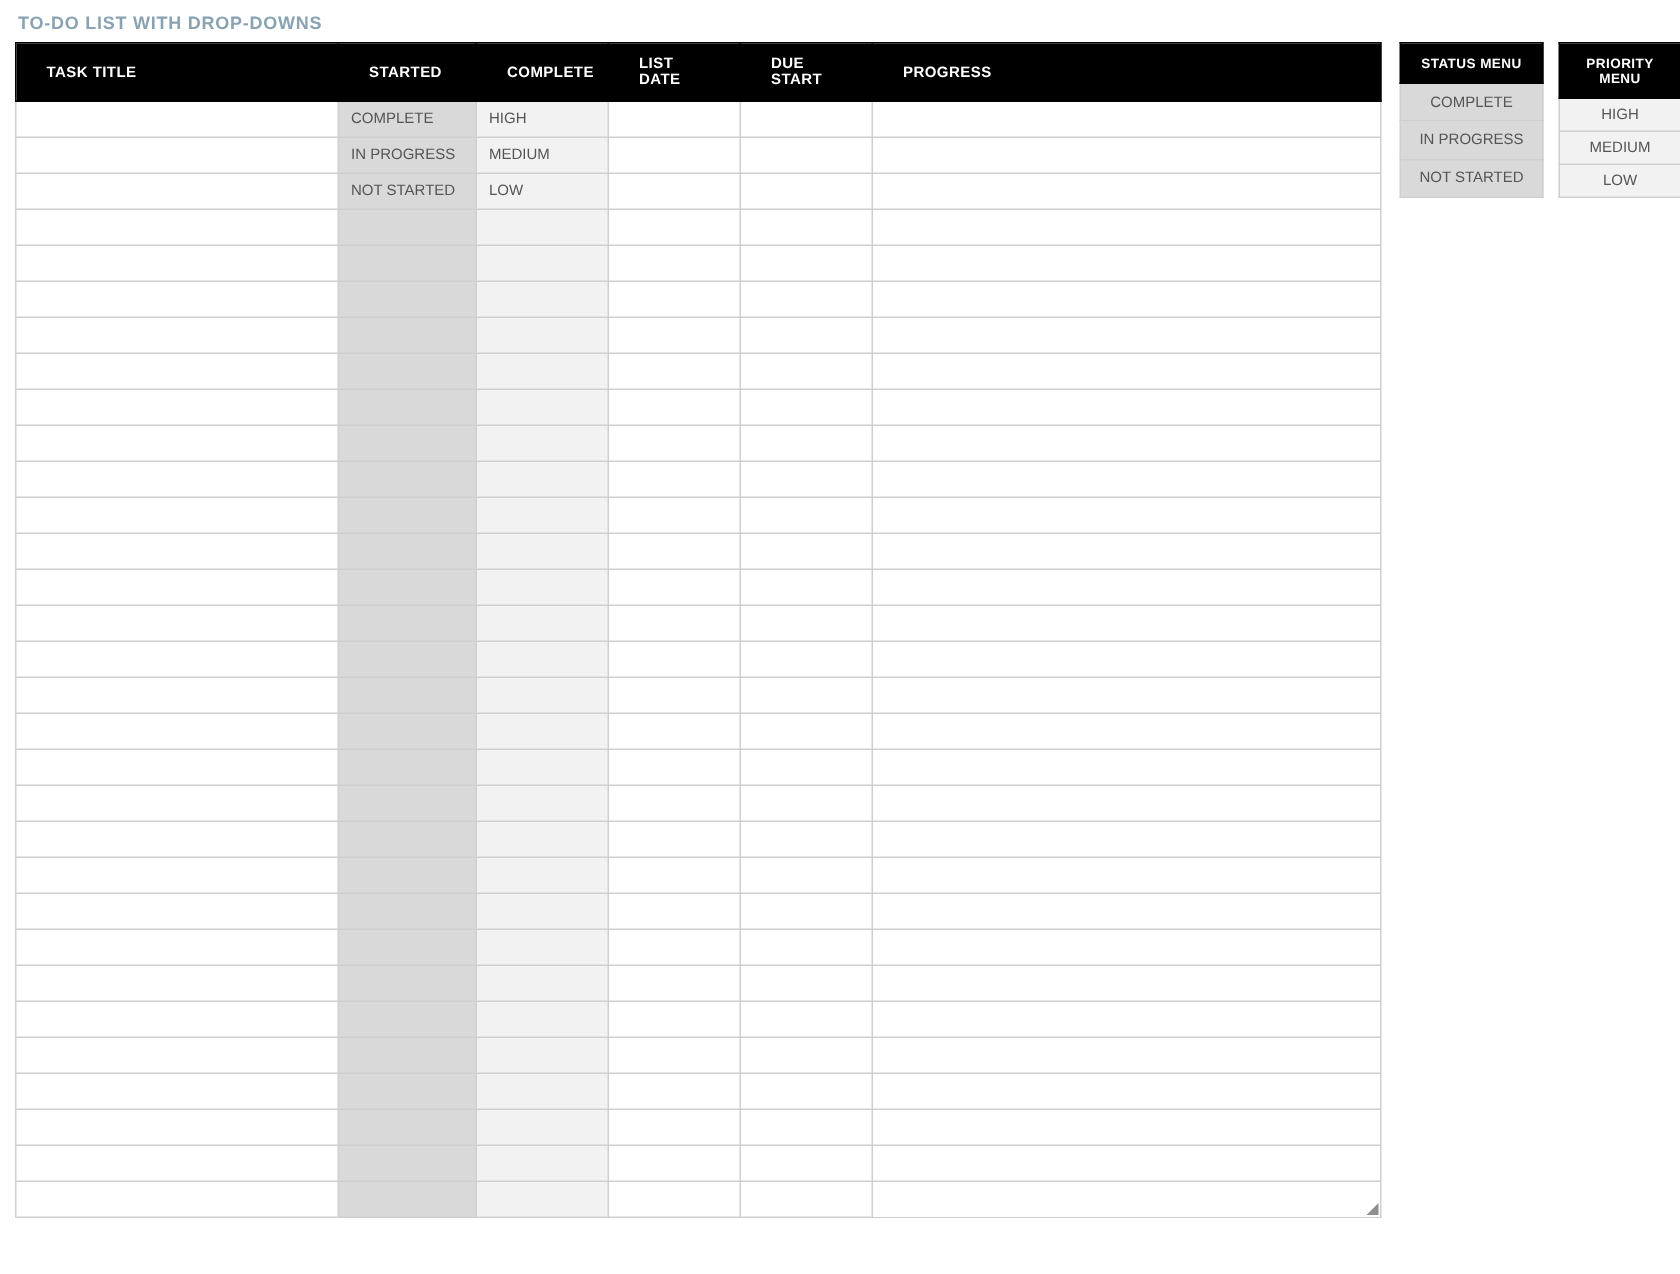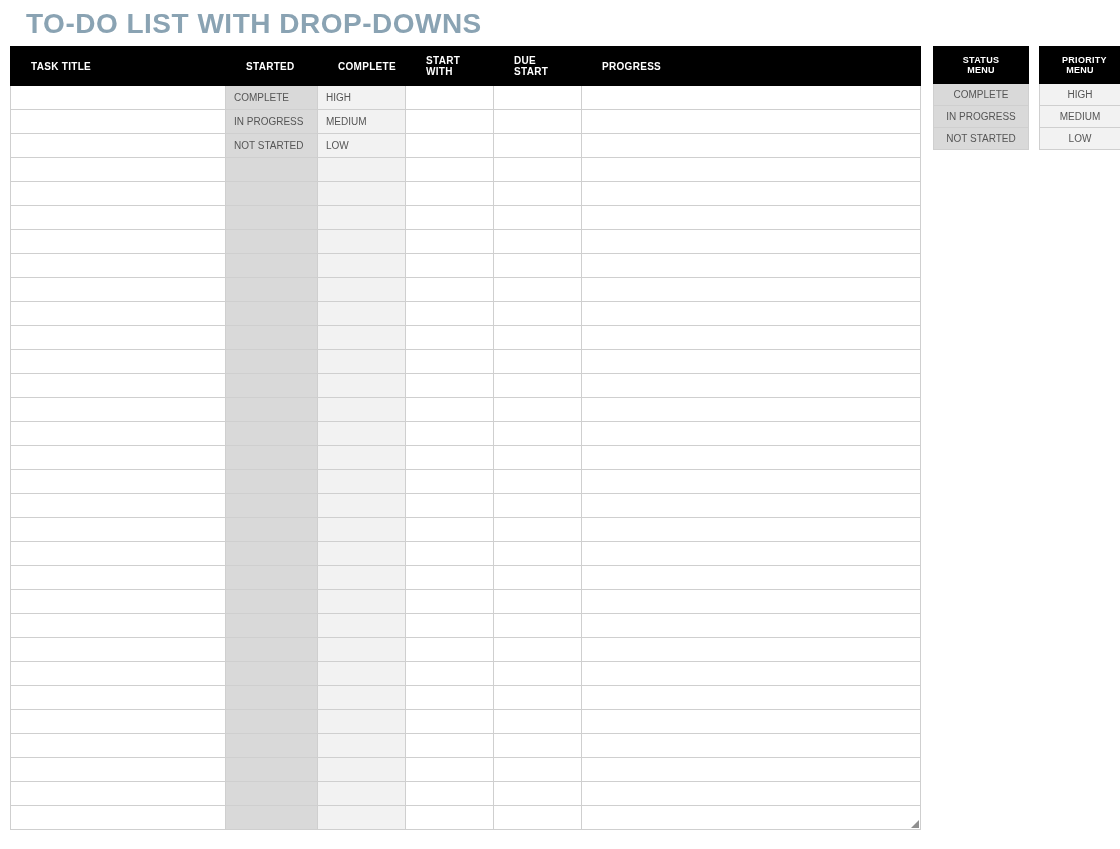--- a/index.html
+++ b/index.html
@@ -5,24 +5,24 @@
   * { box-sizing: border-box; }
   body {
     margin: 0;
     padding: 8px 10px;
     font-family: Arial, Helvetica, sans-serif;
     background: #fff;
     width: 1120px;
   }
   .title {
     color: #8aa3b3;
-    font-size: 28px;
+    font-size: 12px;
     font-weight: 700;
     letter-spacing: 0.5px;
-    margin: 0 0 6px 16px;
+    margin: 0 0 6px 2px;
   }
   .layout {
     display: flex;
     gap: 12px;
     align-items: flex-start;
   }
   table.main {
     border-collapse: collapse;
     table-layout: fixed;
     width: 910px;
@@ -59,21 +59,21 @@
   table.menu {
     border-collapse: collapse;
     table-layout: fixed;
   }
   table.menu th {
     background: #000;
     color: #fff;
     font-size: 9px;
     font-weight: 700;
     text-align: center;
-    padding: 8px 22px;
+    padding: 8px 7px;
     border: 1px solid #000;
     letter-spacing: 0.3px;
   }
   table.menu td {
     border: 1px solid #cfcfcf;
     font-size: 10px;
     color: #555;
     text-align: center;
     padding: 0 6px;
     height: 22px;
@@ -111,21 +111,21 @@
         <col class="col-priority">
       <col class="col-start">
         <col class="col-due">
         <col class="col-comments">
     </colgroup>
     <thead>
       <tr>
         <th>TASK TITLE</th>
         <th>STARTED</th>
         <th>COMPLETE</th>
-        <th>START WITH</th>
+        <th>LIST DATE</th>
         <th>DUE START</th>
         <th>PROGRESS</th>
       </tr>
     </thead>
     <tbody id="main-tbody">
         <tr>
           <td></td>
           <td class="status">COMPLETE</td>
           <td class="priority">HIGH</td>
           <td></td>

